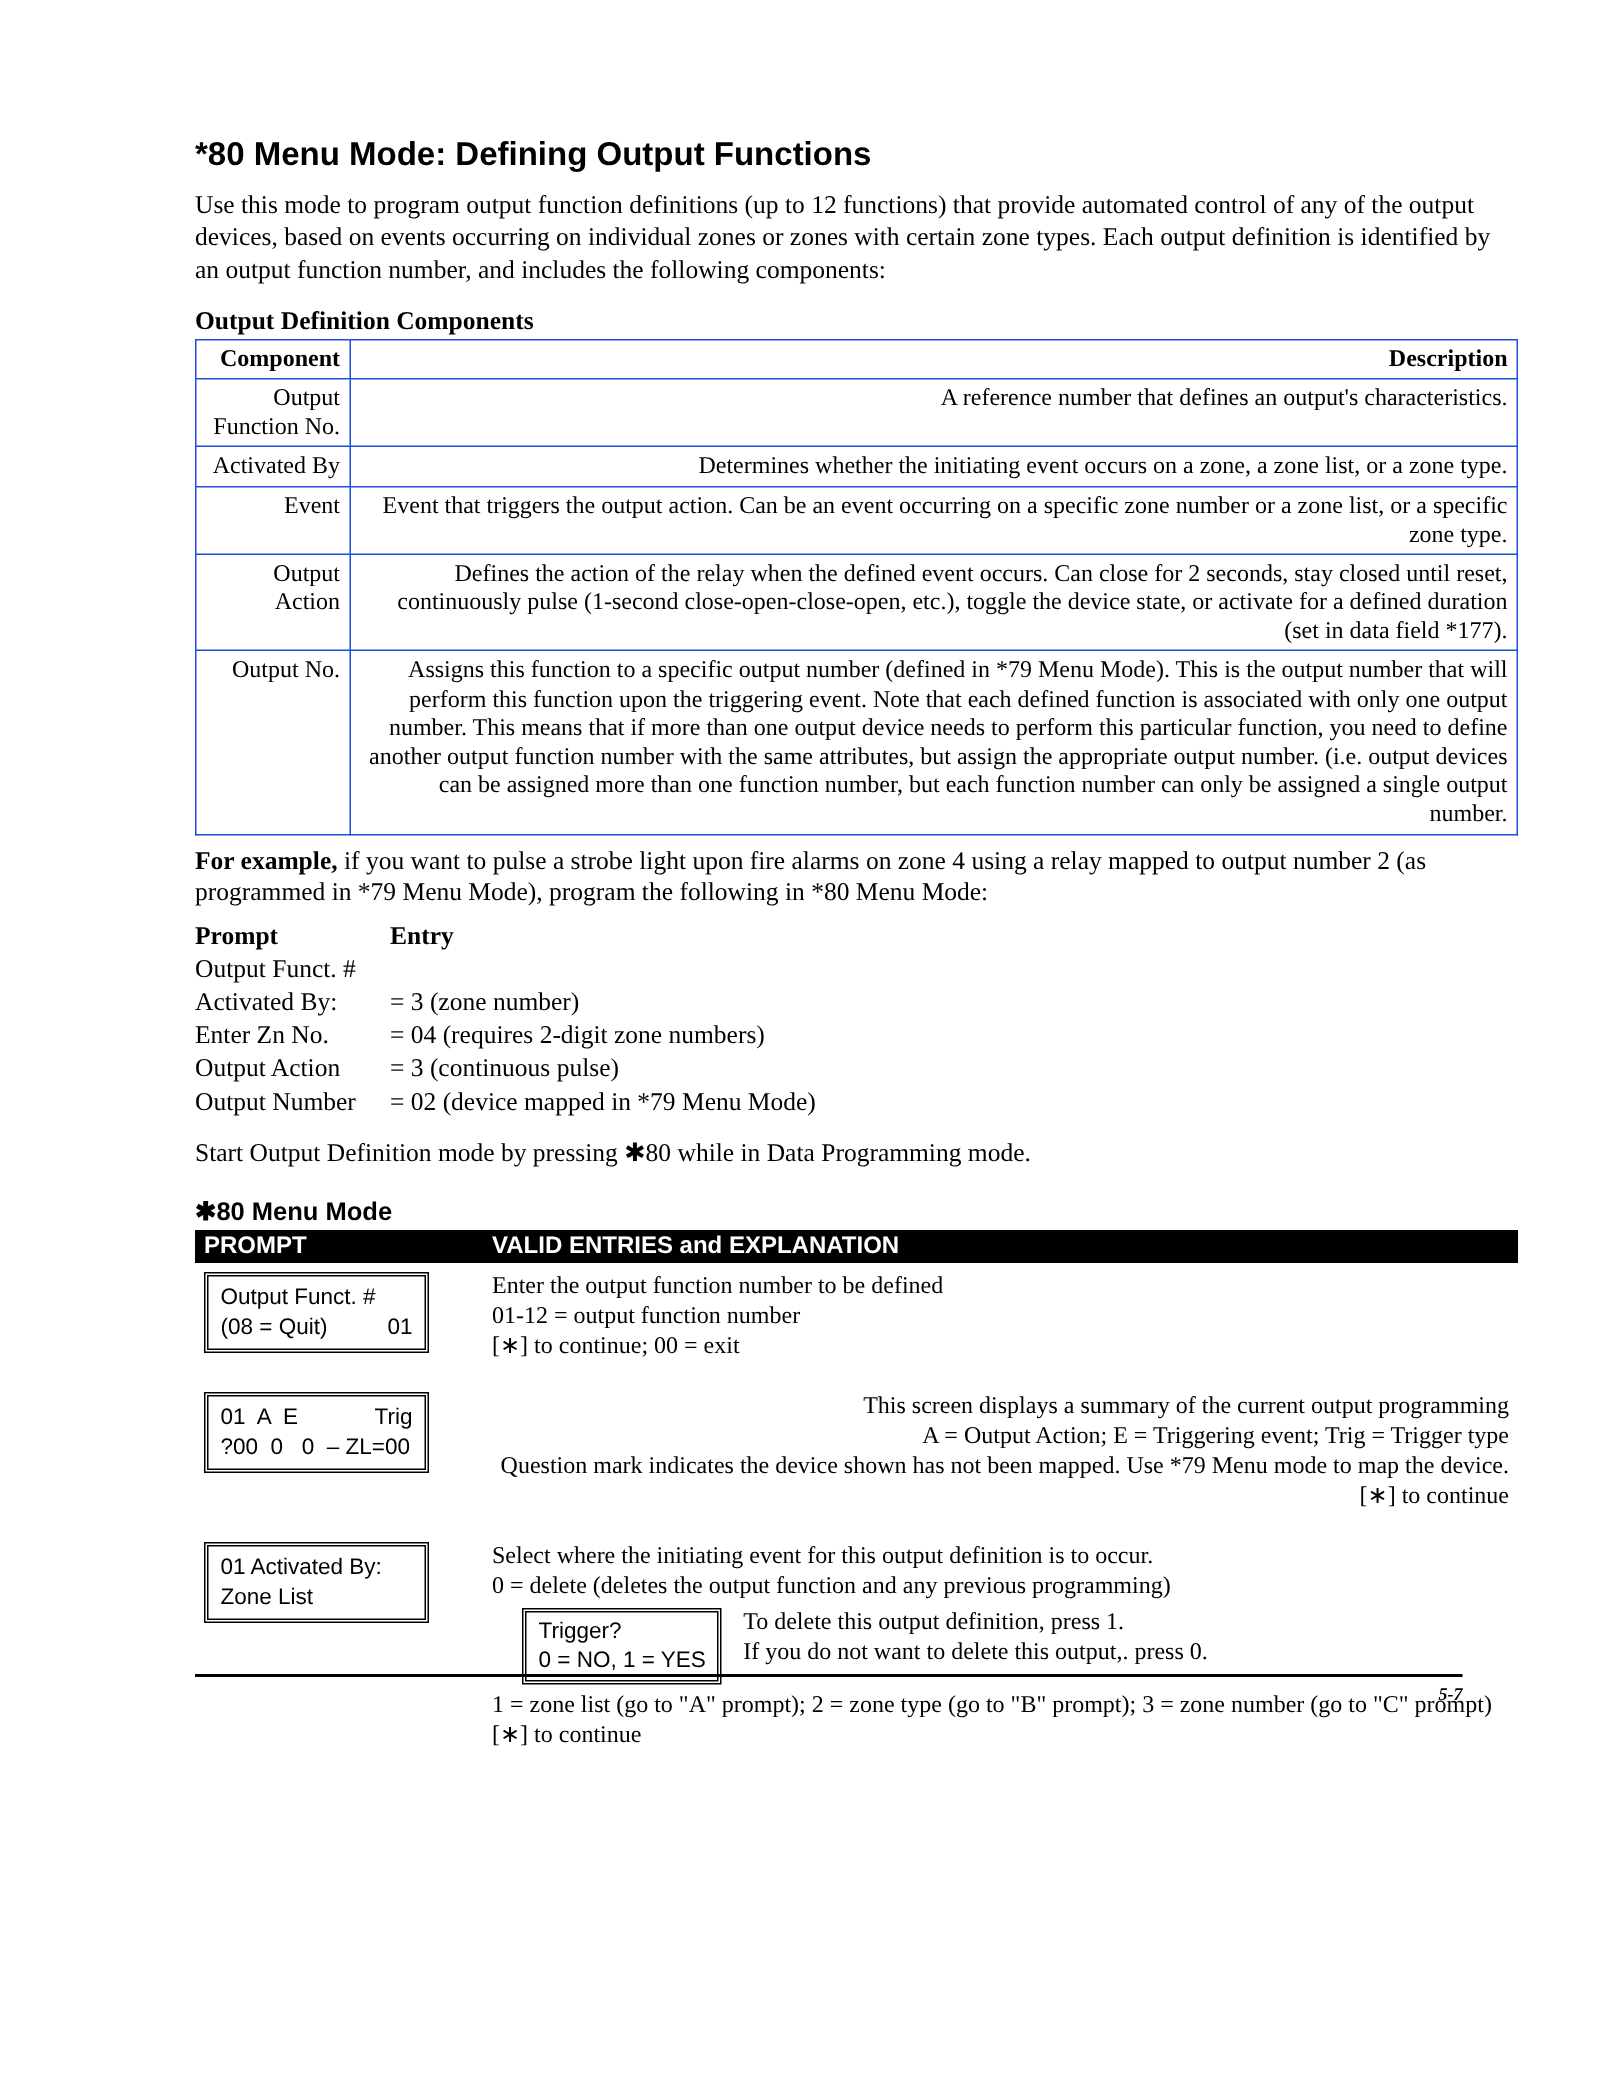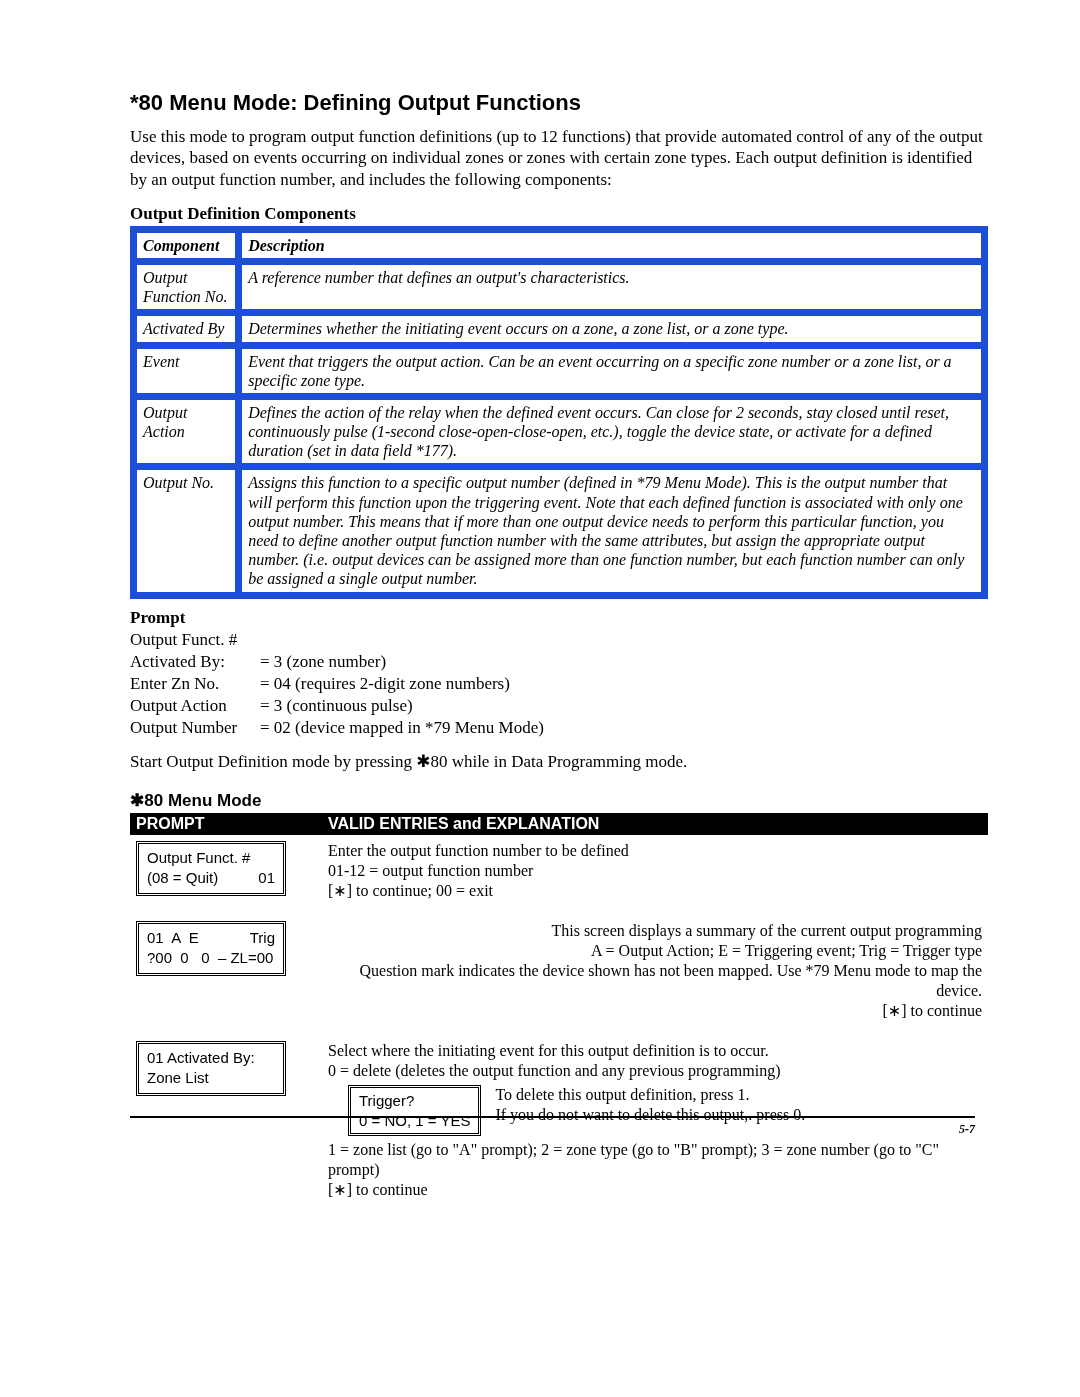--- a/index.html
+++ b/index.html
@@ -6,21 +6,21 @@
     margin: 0;
     padding: 0;
     background: #fff;
     font-family: "Century Schoolbook", "New Century Schoolbook", Georgia, serif;
     color: #000;
   }
   .page {
     width: 1080px;
     height: 1197px;
     box-sizing: border-box;
-    padding: 90px 92px 60px 130px;
+    padding: 90px 68px 60px 130px;
     position: relative;
   }
   h2.title {
     font-family: Arial, Helvetica, sans-serif;
     font-weight: bold;
     font-size: 22px;
     margin: 0 0 10px 0;
   }
   .intro {
     font-size: 17px;
@@ -31,26 +31,25 @@
     font-weight: bold;
     font-size: 17px;
     margin: 4px 0 2px 0;
   }
   table.components {
     border-collapse: collapse;
     width: 100%;
     font-size: 16px;
   }
   table.components th, table.components td {
-    border: 7px solid #1d4ed8;
+    border: 1px solid #1d4ed8;
     padding: 3px 6px;
-    text-align: left;
+    text-align: right;
     vertical-align: top;
     line-height: 1.2;
-    font-style: italic;
   }
   table.components th {
     font-weight: bold;
     font-family: "Century Schoolbook", Georgia, serif;
   }
   .example {
     font-size: 17px;
     line-height: 1.25;
     margin-top: 6px;
   }
@@ -184,24 +183,28 @@
         <td>Output Action</td>
         <td>Defines the action of the relay when the defined event occurs. Can close for 2 seconds, stay closed until reset, continuously pulse (1-second close-open-close-open, etc.), toggle the device state, or activate for a defined duration (set in data field *177).</td>
       </tr>
       <tr>
         <td>Output No.</td>
         <td>Assigns this function to a specific output number (defined in *79 Menu Mode). This is the output number that will perform this function upon the triggering event. Note that each defined function is associated with only one output number. This means that if more than one output device needs to perform this particular function, you need to define another output function number with the same attributes, but assign the appropriate output number. (i.e. output devices can be assigned more than one function number, but each function number can only be assigned a single output number.</td>
       </tr>
     </tbody>
   </table>
 
+  <div class="example">
+    <b>For example,</b><span> if you want to pulse a strobe light upon fire alarms on zone 4 using a relay mapped to output number 2 (as programmed in *79 Menu Mode), program the following in *80 Menu Mode:</span>
+  </div>
 
   <div class="prompt-entry">
     <div class="row">
       <div class="col1"><b>Prompt</b></div>
+      <div class="col2"><b>Entry</b></div>
     </div>
     <div class="row">
         <div class="col1">Output Funct. #</div>
       </div>
     <div class="row">
         <div class="col1">Activated By:</div>
         <div class="col2">= 3 (zone number)</div>
       </div>
     <div class="row">
         <div class="col1">Enter Zn No.</div>

